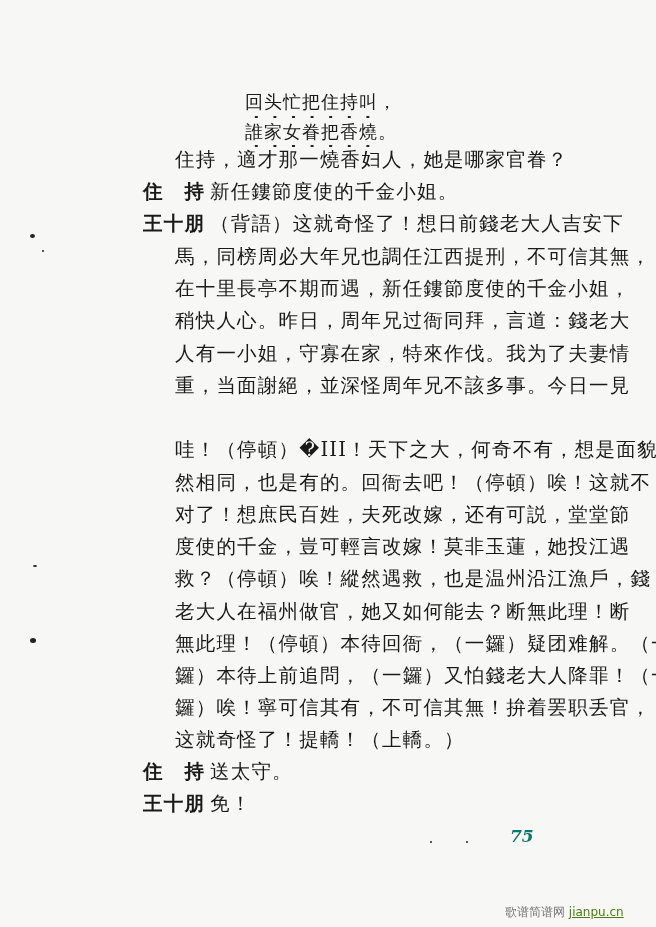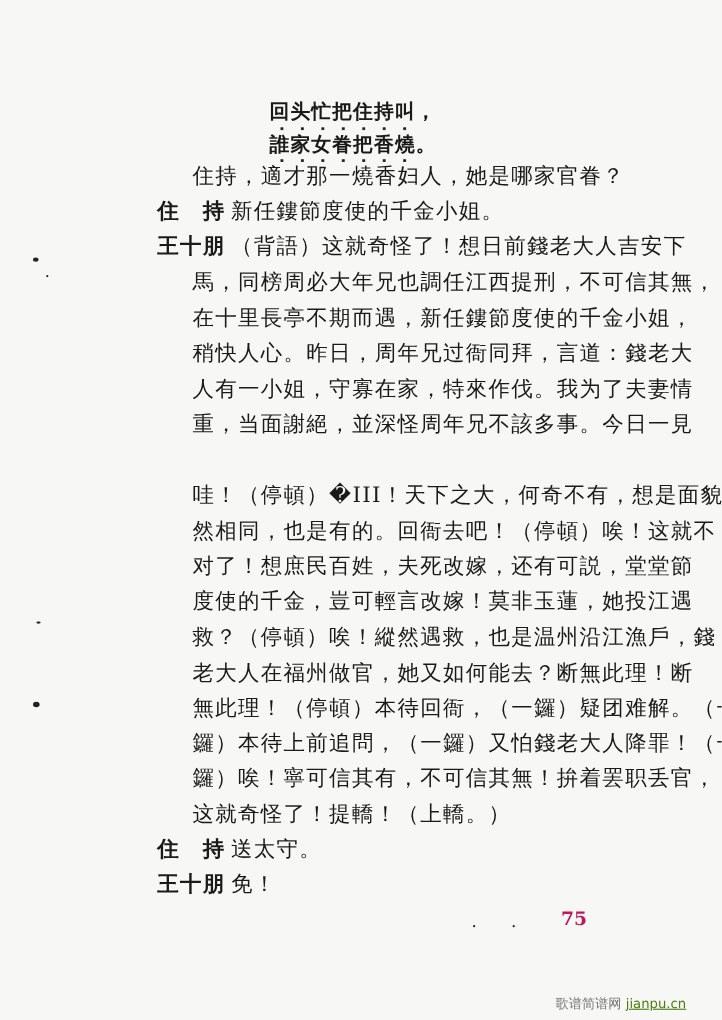--- a/index.html
+++ b/index.html
@@ -7,33 +7,33 @@
       width: 656px; height: 927px; position: relative; overflow: hidden;
       background: #f7f7f5;
       font-family: "DejaVu Serif", "Liberation Serif", serif;
       color: #1a1a1a;
     }
     .page { position: absolute; left: 0; top: 0; width: 656px; height: 927px; }
     .line {
       position: absolute; white-space: nowrap;
       font-size: 19.5px; line-height: 24px; letter-spacing: 1.2px;
     }
-    .verse { left: 245px; font-size: 18px; letter-spacing: 1px; font-weight: bold; }
+    .verse { left: 245px; font-size: 18px; letter-spacing: 1px; }
     .dots {
       position: absolute; left: 247px; height: 6px; width: 130px;
       background-image: radial-gradient(circle, #222 1.2px, transparent 1.5px);
       background-size: 18.6px 6px; background-repeat: repeat-x;
     }
     .speaker { left: 143px; font-weight: bold; }
     .cont { left: 175px; }
     .dlg { left: 210px; }
     .pagenum {
       position: absolute; left: 510px; top: 742px;
-      font-family: "DejaVu Serif", serif; font-weight: bold;
-      font-size: 17px; color: #be185d;
+      font-family: "DejaVu Serif", serif; font-style: italic; font-weight: bold;
+      font-size: 17px; color: #0f766e;
     }
     .speck { position: absolute; background: #222; border-radius: 50%; }
     .watermark {
       position: absolute; left: 505px; top: 904px;
       font-family: "DejaVu Sans", sans-serif; font-size: 12px; color: #777;
       white-space: nowrap;
     }
     .watermark .url { color: #4d7c0f; text-decoration: underline; }
   </style>
 </head>

